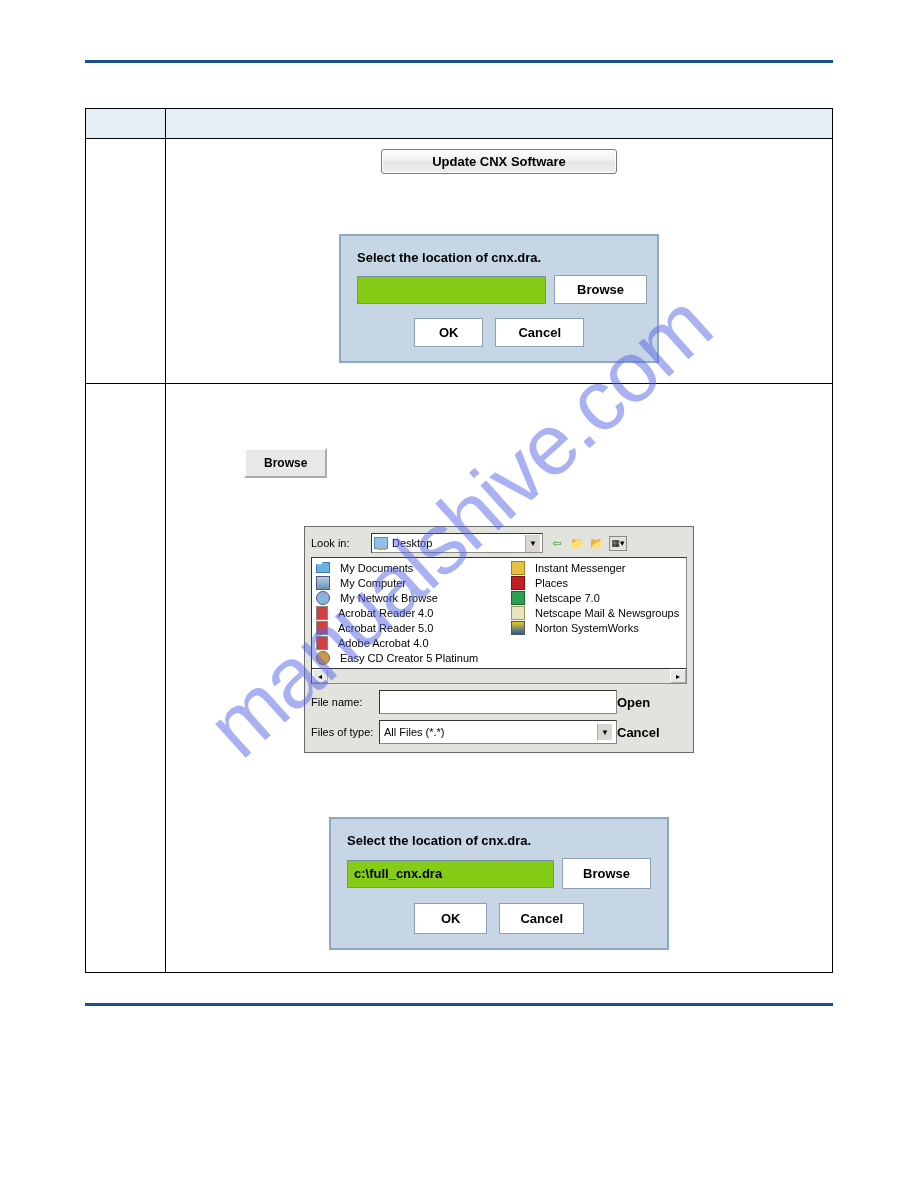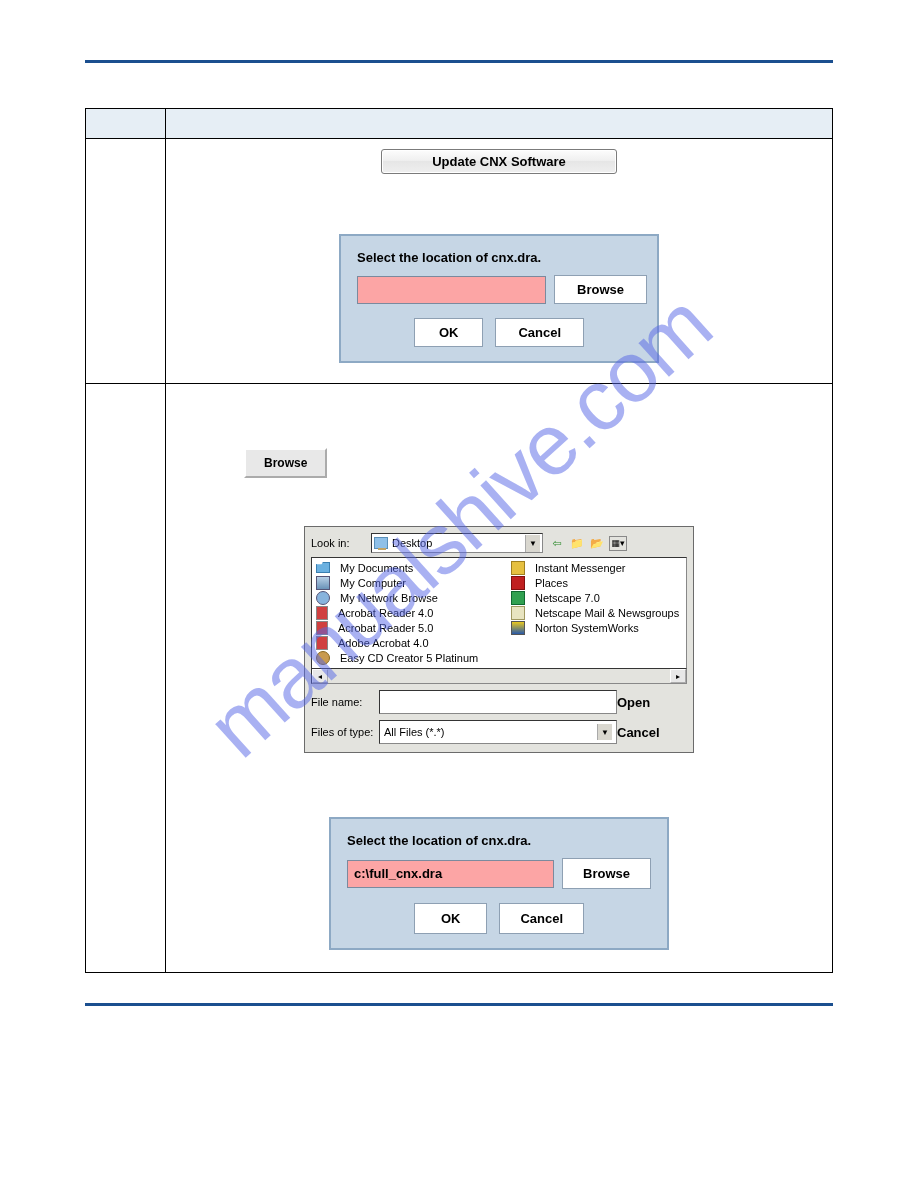--- a/index.html
+++ b/index.html
@@ -13,21 +13,21 @@
 .col-step-header { background: #e6eef5; height: 30px; }
 .col-action-header { background: #e6eef5; height: 30px; }
 .cell-content { position: relative; padding: 8px 10px; }
 .btn-xp { display: inline-block; background: linear-gradient(#fdfdfd, #f0f0f0 45%, #e6e6e6 50%, #efefef); border: 1px solid #7b7b7b; border-radius: 3px; font-family: Tahoma, Arial, sans-serif; font-size: 12px; font-weight: 700; padding: 5px 10px; text-align: center; color: #000; box-shadow: inset 0 0 0 1px #fff; cursor: default; }
 .btn-xp-lg { padding: 4px 50px; font-size: 13px; }
 .btn-w95 { display: inline-block; background: #e8e8e8; border: 2px outset #fff; font-family: "MS Sans Serif", Tahoma, sans-serif; font-size: 12px; font-weight: 700; padding: 6px 18px; color: #000; cursor: default; }
 .btn-w95-sm { font-weight: 700; font-size: 13px; padding: 2px 0; width: 70px; text-align: left; }
 .dialog-blue { border: 2px solid #8da9c4; background: #c6d6e5; padding: 14px 16px; position: relative; }
 .dialog-blue .lbl { font-family: Tahoma, Arial, sans-serif; font-size: 13px; font-weight: 700; margin-bottom: 10px; display: block; }
 .dialog-blue .row { display: flex; gap: 8px; align-items: center; margin-bottom: 14px; }
-.dialog-blue input[type=text] { border: 1px solid #7b8a9e; background: #fca5a5; height: 28px; padding: 2px 6px; font-size: 13px; font-weight: 700; font-family: Tahoma, Arial, sans-serif; }
+.dialog-blue input[type=text] { border: 1px solid #7b8a9e; background: #84cc16; height: 28px; padding: 2px 6px; font-size: 13px; font-weight: 700; font-family: Tahoma, Arial, sans-serif; }
 .dialog-blue .btn-row { display: flex; justify-content: center; gap: 12px; }
 .btn-white { background: #fff; border: 1px solid #8ea0b3; padding: 6px 22px; font-family: Tahoma, Arial, sans-serif; font-size: 13px; font-weight: 700; color: #000; cursor: default; }
 .file-dialog { width: 390px; background: #e3e3de; border: 1px solid #6b6b6b; padding: 6px 6px 8px 6px; font-family: Tahoma, sans-serif; font-size: 11px; }
 .fd-top { display: flex; align-items: center; gap: 6px; margin-bottom: 4px; }
 .fd-top .label { width: 54px; }
 .fd-select { display: flex; align-items: center; gap: 4px; background: #fff; border: 1px inset #888; padding: 1px 2px; width: 172px; height: 20px; }
 .fd-icons { display: flex; gap: 4px; align-items: center; }
 .fd-list { background: #fff; border: 1px inset #888; height: 112px; padding: 2px 4px; overflow: hidden; display: flex; flex-direction: column; flex-wrap: wrap; column-gap: 30px; }
 .fd-item { display: flex; align-items: center; gap: 10px; height: 15px; font-size: 11px; white-space: nowrap; }
 .fd-scroll { background: #e3e3de; border: 1px inset #888; height: 16px; margin-top: -1px; display: flex; justify-content: space-between; align-items: center; padding: 0; }

